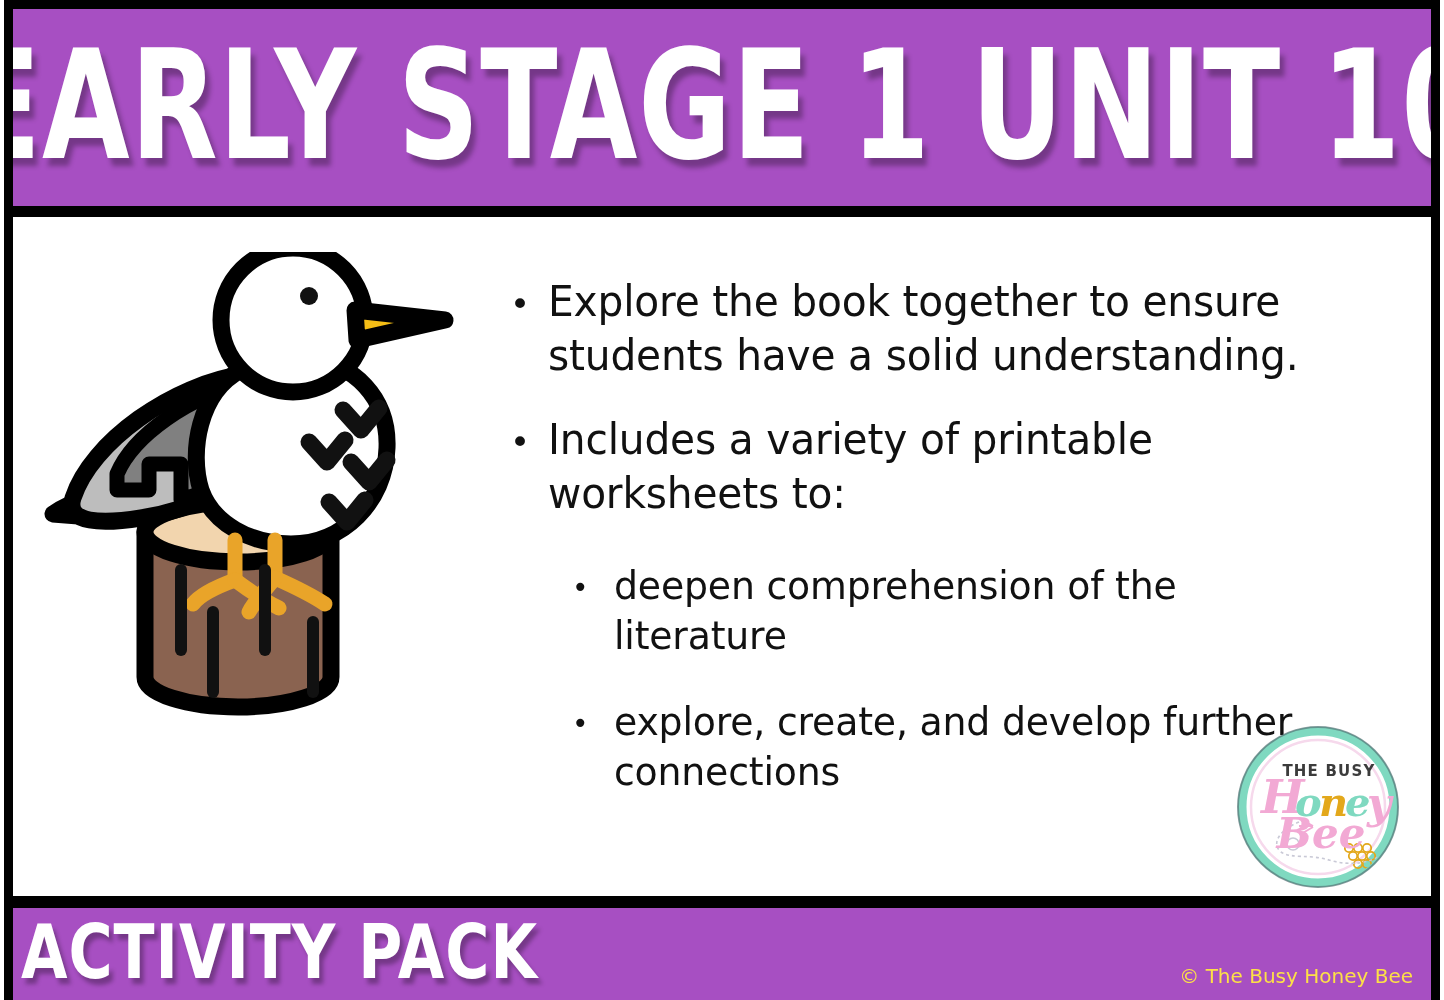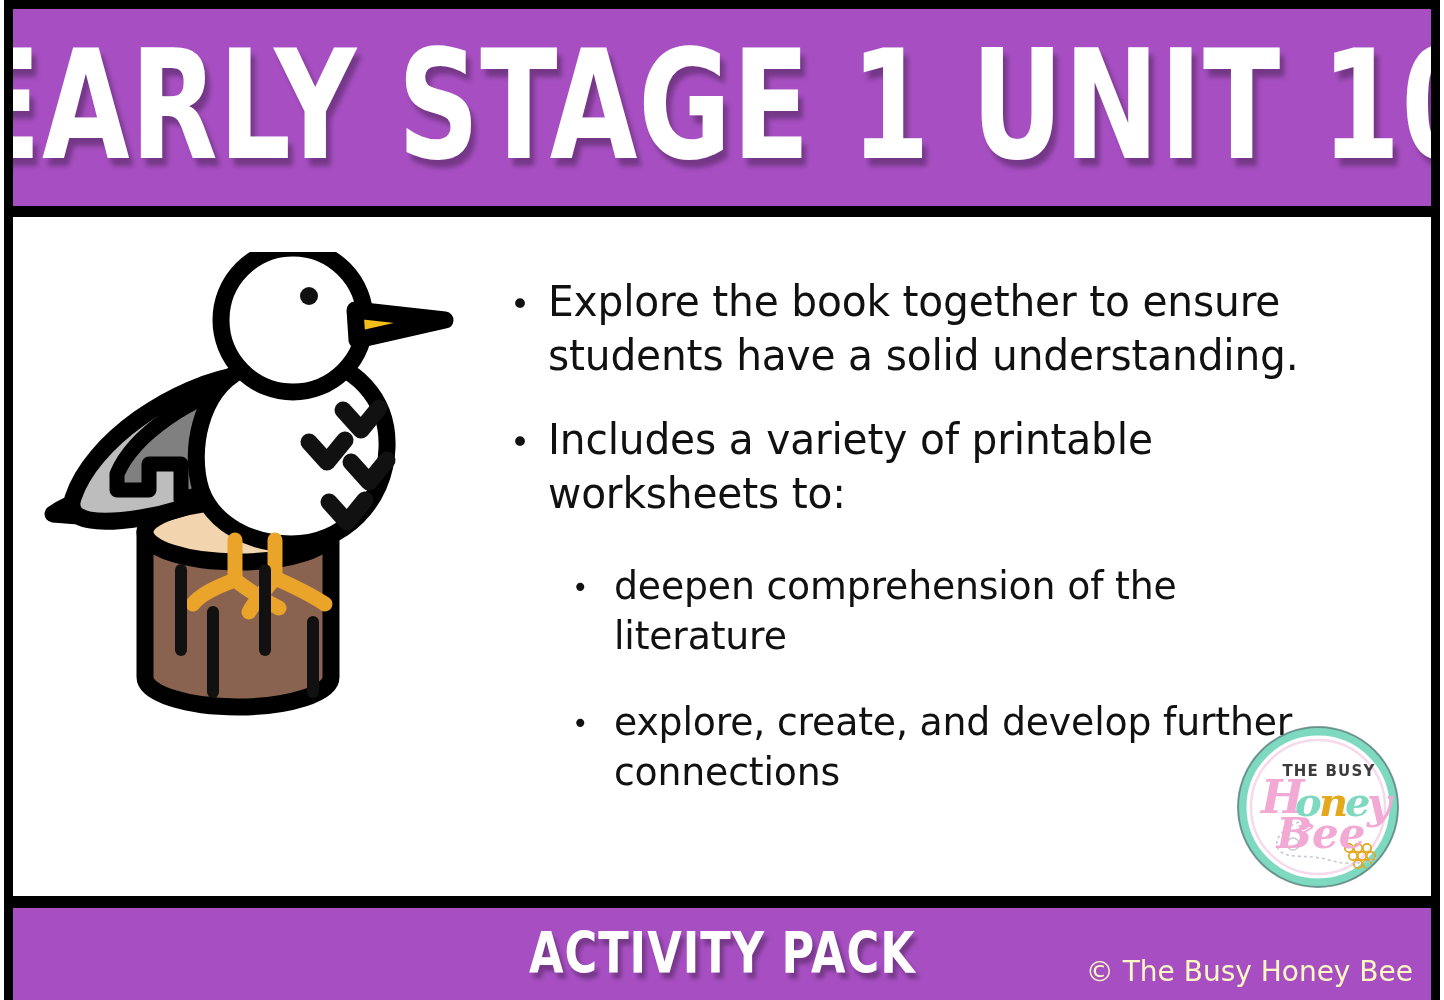--- a/index.html
+++ b/index.html
@@ -161,42 +161,41 @@
     border-top: 12px solid #000000;
     margin-top: -12px;
     overflow: hidden;
   }
   .footer-title {
     position: absolute;
     left: 0;
     right: 0;
     top: 50%;
     transform: translateY(-52%);
-    text-align: center;
     font-family: "DejaVu Sans", sans-serif;
     font-weight: 700;
-    font-size: 46px;
+    font-size: 62px;
     line-height: 1;
     color: #ffffff;
     letter-spacing: 1px;
     text-shadow: 4px 5px 4px rgba(0,0,0,0.30);
     text-decoration: underline;
   }
   .footer-title span {
     display: inline-block;
     transform: scaleY(1.22) scaleX(0.97);
   }
   .footer-copyright {
     position: absolute;
     right: 18px;
     bottom: 14px;
     font-family: "DejaVu Sans", sans-serif;
-    font-size: 28px;
+    font-size: 20px;
     line-height: 1;
-    color: #fef9c3;
+    color: #fde047;
     white-space: nowrap;
   }
 </style>
 </head>
 <body>
 
 <div class="page">
 
   <div class="card-frame"></div>
 

